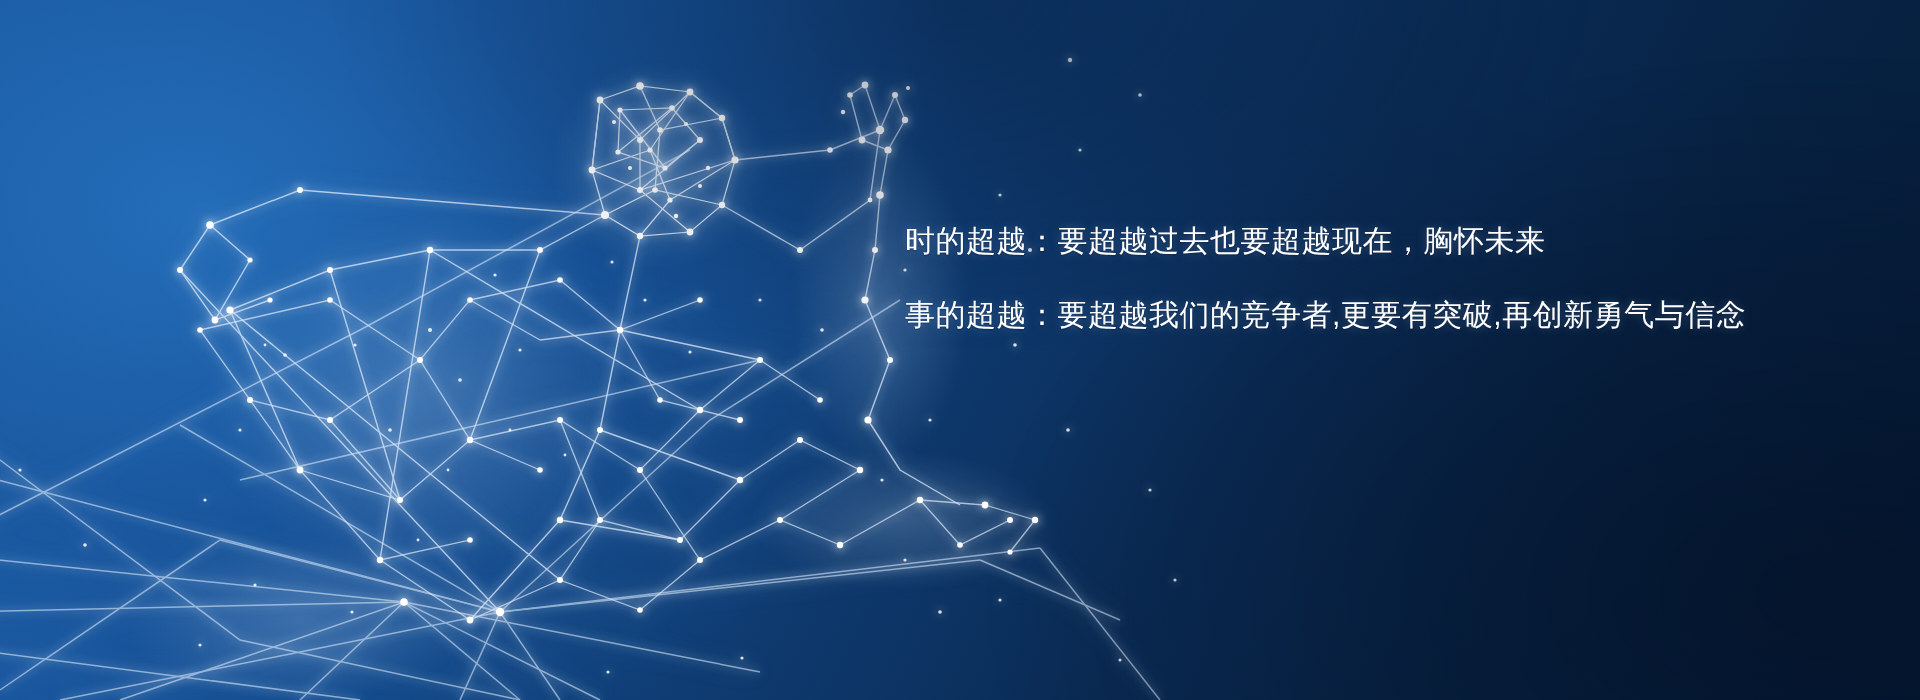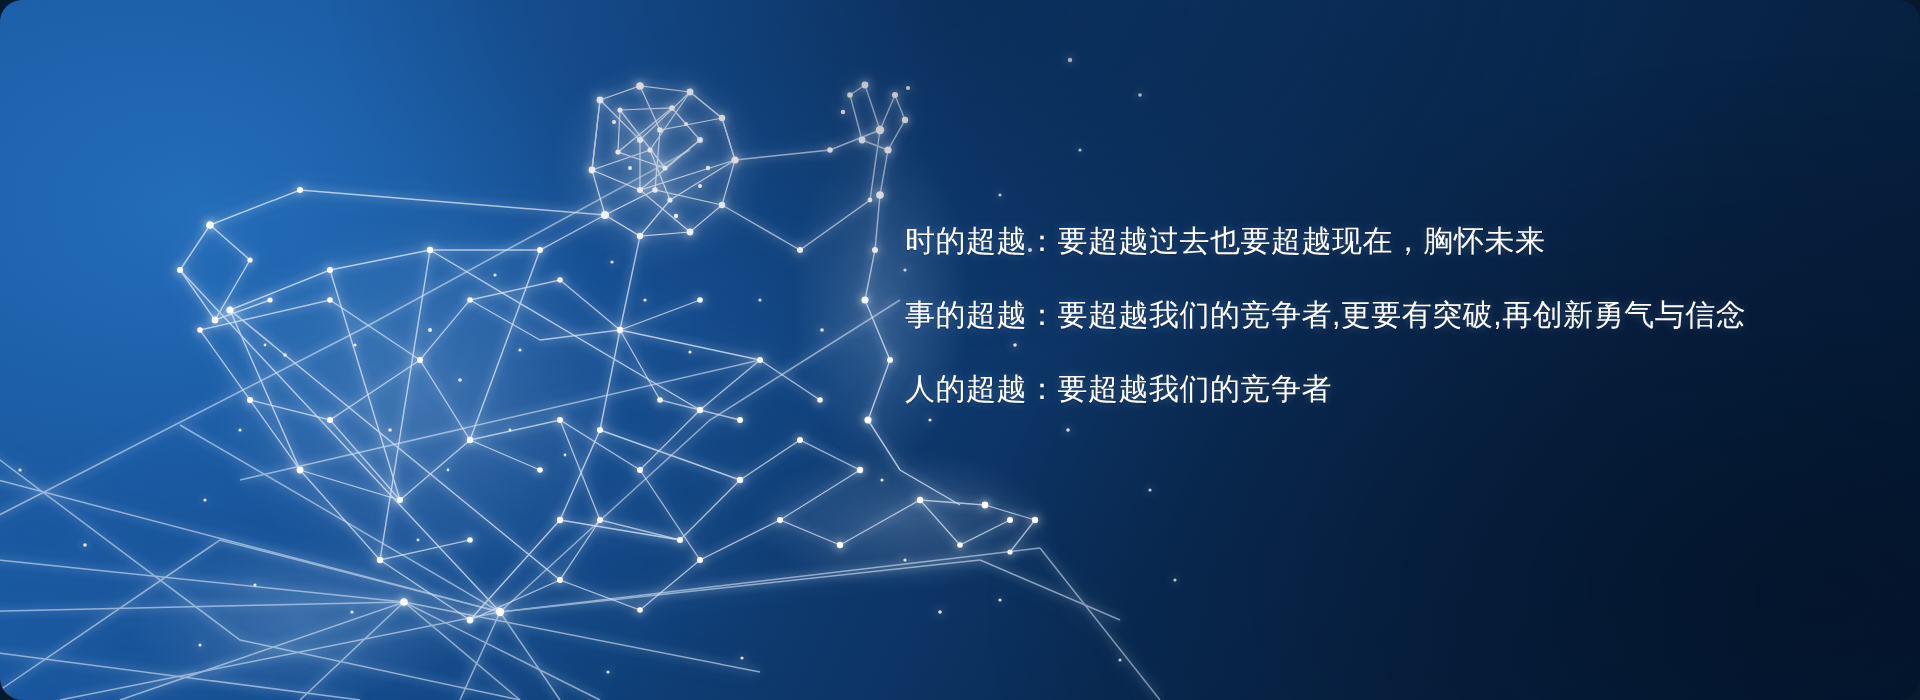--- a/index.html
+++ b/index.html
@@ -10,21 +10,20 @@
   #banner {
     position: relative;
     width: 1920px;
     height: 700px;
     overflow: hidden;
     font-family: "Liberation Sans", "DejaVu Sans", sans-serif;
     
     background:
       radial-gradient(ellipse 1100px 820px at 10% 30%, rgba(36,110,186,0.95) 0%, rgba(26,88,160,0.55) 38%, rgba(12,46,96,0.0) 72%),
       linear-gradient(118deg, #1d63ad 0%, #19579e 16%, #134a8b 30%, #0e3a6f 48%, #0a2b54 64%, #072243 80%, #051b38 100%);
-    border-radius: 22px;
   }
   
   .vignette {
     position: absolute;
     inset: 0;
     background:
       radial-gradient(ellipse 1400px 900px at 95% 85%, rgba(3,14,32,0.55) 0%, rgba(3,14,32,0.0) 60%),
       radial-gradient(ellipse 900px 500px at 50% 0%, rgba(4,18,40,0.35) 0%, rgba(4,18,40,0.0) 70%);
     pointer-events: none;
   }
@@ -335,16 +334,15 @@
     <g filter="url(#softglow)">
       <use href="#figGeom"></use>
     </g>
   </svg>
 
   <div class="vignette"></div>
 
   <div class="copy">
     <p class="copy-line">时的超越：要超越过去也要超越现在，胸怀未来</p>
     <p class="copy-line">事的超越：要超越我们的竞争者,更要有突破,再创新勇气与信念</p>
-    <p class="copy-line">人的超越：要超越我们的竞争者</p>
   </div>
 
 </div>
 
 </body></html>

